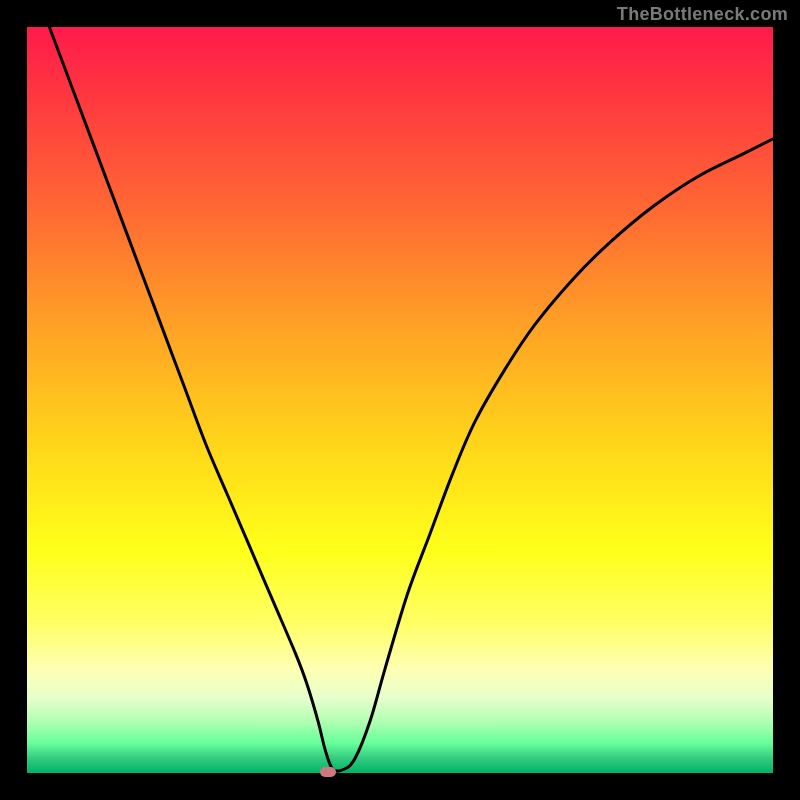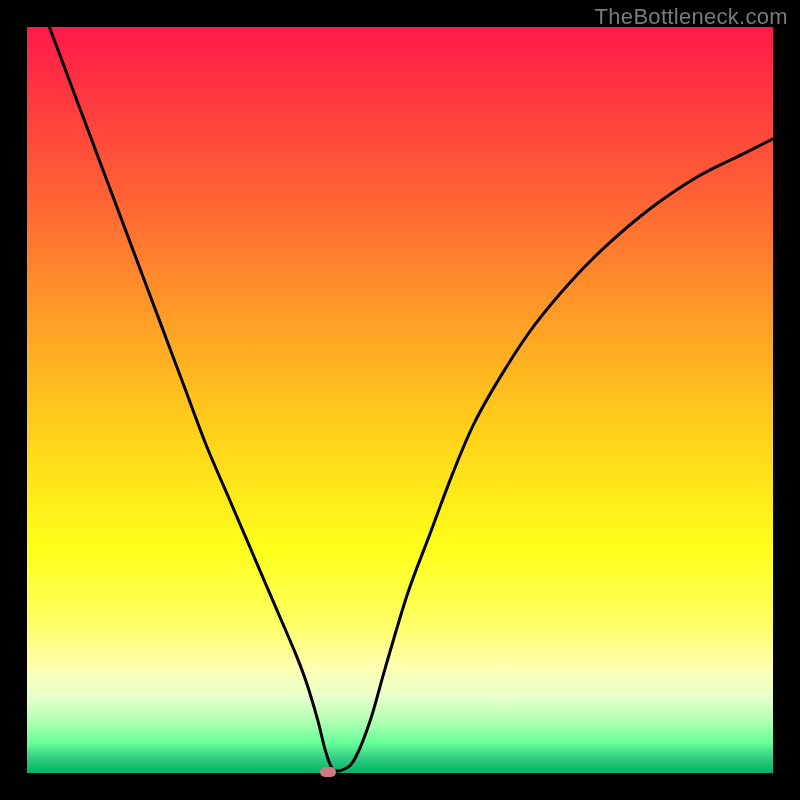--- a/index.html
+++ b/index.html
@@ -52,22 +52,22 @@
     width: 16px;
     height: 10px;
     background: #cc7a80;
     border-radius: 6px;
   }
   .watermark {
     position: absolute;
     top: 4px;
     right: 12px;
     color: #7a7a7a;
-    font-size: 22px;
-    font-weight: 400;
+    font-size: 18px;
+    font-weight: 700;
     letter-spacing: 0.3px;
   }
 </style>
 </head>
 <body>
 
 <div class="frame">
   <div class="plot">
     <svg class="curve" viewBox="0 0 746 746" preserveAspectRatio="none">
       <path id="curve-path" fill="none" stroke="#000" stroke-width="3" stroke-linecap="round" stroke-linejoin="round" d="M 22.38 0.00 C 26.11 9.95, 37.30 39.79, 44.76 59.68 C 52.22 79.57, 59.68 99.47, 67.14 119.36 C 74.60 139.25, 82.06 159.15, 89.52 179.04 C 96.98 198.93, 104.44 218.83, 111.90 238.72 C 119.36 258.61, 126.82 278.51, 134.28 298.40 C 141.74 318.29, 149.20 338.19, 156.66 358.08 C 164.12 377.97, 171.58 399.11, 179.04 417.76 C 186.50 436.41, 193.96 452.57, 201.42 469.98 C 208.88 487.39, 216.34 504.79, 223.80 522.20 C 231.26 539.61, 238.72 557.01, 246.18 574.42 C 253.64 591.83, 262.97 612.96, 268.56 626.64 C 274.15 640.32, 276.02 645.29, 279.75 656.48 C 283.48 667.67, 287.83 682.59, 290.94 693.78 C 294.05 704.97, 295.91 715.54, 298.40 723.62 C 300.89 731.70, 302.75 739.16, 305.86 742.27 C 308.97 745.38, 313.32 744.13, 317.05 742.27 C 320.78 740.40, 323.89 739.16, 328.24 731.08 C 332.59 723.00, 338.19 708.70, 343.16 693.78 C 348.13 678.86, 351.86 662.70, 358.08 641.56 C 364.30 620.42, 373.00 589.34, 380.46 566.96 C 387.92 544.58, 395.38 527.17, 402.84 507.28 C 410.30 487.39, 417.76 466.25, 425.22 447.60 C 432.68 428.95, 438.90 412.79, 447.60 395.38 C 456.30 377.97, 467.49 359.32, 477.44 343.16 C 487.39 327.00, 496.09 313.32, 507.28 298.40 C 518.47 283.48, 532.15 267.32, 544.58 253.64 C 557.01 239.96, 568.20 228.77, 581.88 216.34 C 595.56 203.91, 611.72 190.23, 626.64 179.04 C 641.56 167.85, 656.48 157.90, 671.40 149.20 C 686.32 140.50, 703.73 133.04, 716.16 126.82 C 728.59 120.60, 741.03 114.39, 746.00 111.90"></path>

